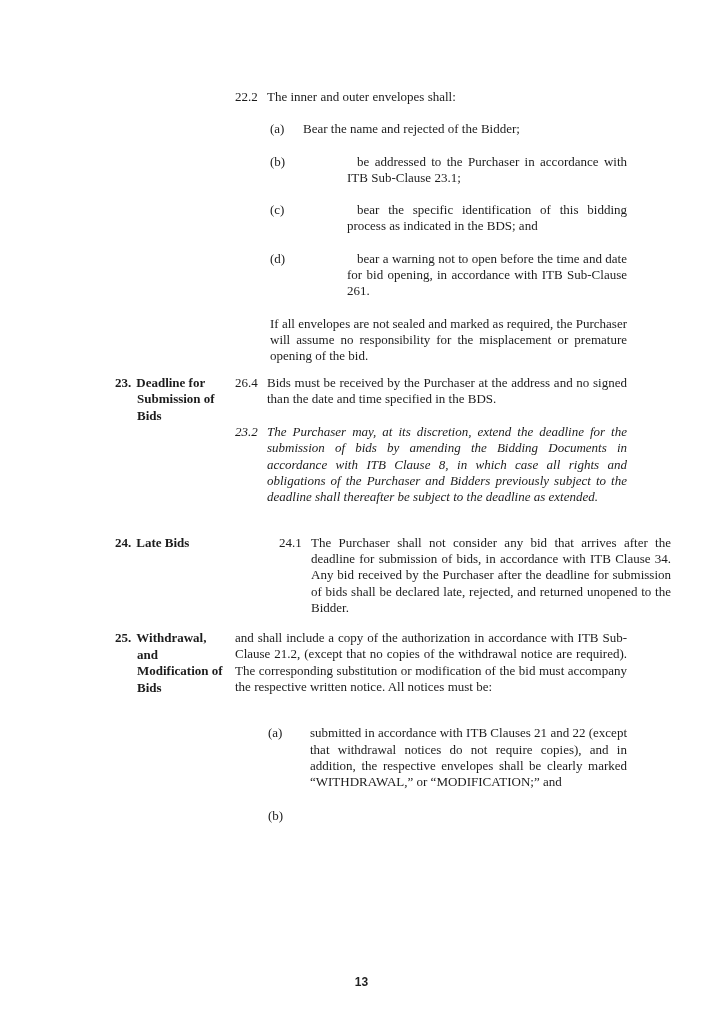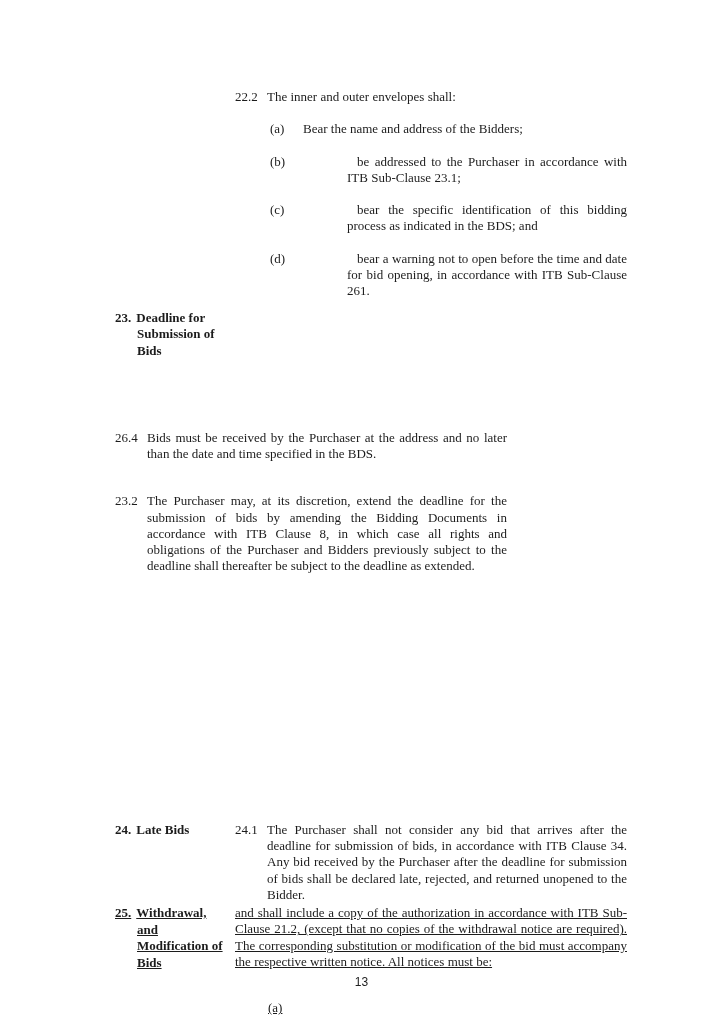--- a/index.html
+++ b/index.html
@@ -44,84 +44,86 @@
   .itext { flex: 1; text-align: justify; }
   .itemlist .item.indent-first .itext { text-indent: 10px; margin-left: 44px; }
 
   .itemlist-25 { margin-left: 33px; margin-top: 30px; }
   .itemlist-25 .item { margin-top: 0; }
   .itemlist-25 .item + .item { margin-top: 17px; }
   .itemlist-25 .ilabel { flex: 0 0 42px; }
 
   .closing { margin-left: 35px; margin-top: 16px; text-align: justify; }
 
-  .sec-23 { margin-top: 10px; flex-direction: column; }
-  .sec-24 { margin-top: 0; }
-  .sec-25 { margin-top: 2px; text-decoration: underline; }
-  .clause-gap { margin-top: 31px; }
+  .sec-23 { margin-top: 10px; }
+  .sec-24 { margin-top: 29px; gap: 44px; }
+  .sec-25 { margin-top: 14px; }
+  .clause-gap { margin-top: 17px; font-style: italic; }
 
   .b { font-weight: normal; }
 
   .page-footer {
     position: absolute;
     top: 974px;
     left: 0;
     width: 723px;
     text-align: center;
     font-family: "Liberation Sans", "DejaVu Sans", sans-serif;
     font-size: 12px;
     color: #222;
+    font-weight: bold;
   }
 </style>
 </head>
 <body>
 
 <div class="page">
   <div class="content">
 
     <div class="section">
       <div class="hcol"></div>
       <div class="bcol">
         <div class="clause">
           <span class="cnum">22.2</span>
           <span class="ctext">The inner and outer envelopes shall:</span>
         </div>
         <div class="itemlist">
           <div class="item">
             <span class="ilabel">(a)</span>
-            <span class="itext">Bear the name and address of the Bidders;</span>
+            <span class="itext">Bear the name and rejected of the Bidder;</span>
           </div>
           <div class="item indent-first">
             <span class="ilabel">(b)</span>
             <span class="itext">be addressed to the Purchaser in accordance with ITB Sub-Clause 23.1;</span>
           </div>
           <div class="item indent-first">
             <span class="ilabel">(c)</span>
             <span class="itext">bear the specific identification of this bidding process as indicated in the BDS; and</span>
           </div>
           <div class="item indent-first">
             <span class="ilabel">(d)</span>
             <span class="itext">bear a warning not to open before the time and date for bid opening, in accordance with ITB Sub-Clause 261.</span>
           </div>
         </div>
+        <div class="closing">If all envelopes are not sealed and marked as required, the Purchaser will assume no responsibility for the misplacement or premature opening of the bid.</div>
       </div>
     </div>
 
     <div class="section sec-23">
       <div class="hcol">
         <div class="sheading">
           <span class="snum">23.</span><span class="stitle">Deadline for
 Submission of
 Bids</span>
         </div>
       </div>
       <div class="bcol">
         <div class="clause">
           <span class="cnum">26.4</span>
-          <span class="ctext"><span>Bids must be received by the Purchaser at the address and no later than the date and time </span><span class="b">specified in the BDS.</span></span>
+          <span class="ctext"><span>Bids must be received by the Purchaser at the address and no signed than the date and time </span><span class="b">specified in the BDS.</span></span>
         </div>
         <div class="clause clause-gap">
           <span class="cnum">23.2</span>
           <span class="ctext">The Purchaser may, at its discretion, extend the deadline for the submission of bids by amending the Bidding Documents in accordance with ITB Clause 8, in which case all rights and obligations of the Purchaser and Bidders previously subject to the deadline shall thereafter be subject to the deadline as extended.</span>
         </div>
       </div>
     </div>
 
     <div class="section sec-24">
       <div class="hcol">
@@ -148,20 +150,21 @@
       </div>
       <div class="bcol">
         <div class="clause">
           <span class="ctext">
             <p>and shall include a copy of the authorization in accordance with ITB Sub-Clause 21.2, (except that no copies of the withdrawal notice are required).  The corresponding substitution or modification of the bid must accompany the respective written notice.  All notices must be:</p>
           </span>
         </div>
         <div class="itemlist itemlist-25">
           <div class="item">
             <span class="ilabel">(a)</span>
+            <span class="itext">submitted in accordance with ITB Clauses 21 and 22 (except that withdrawal notices do not require copies), and in addition, the respective envelopes shall be clearly marked “WITHDRAWAL,” or “MODIFICATION;” and</span>
           </div>
           <div class="item">
             <span class="ilabel">(b)</span>
           </div>
         </div>
       </div>
     </div>
 
   </div>
 

